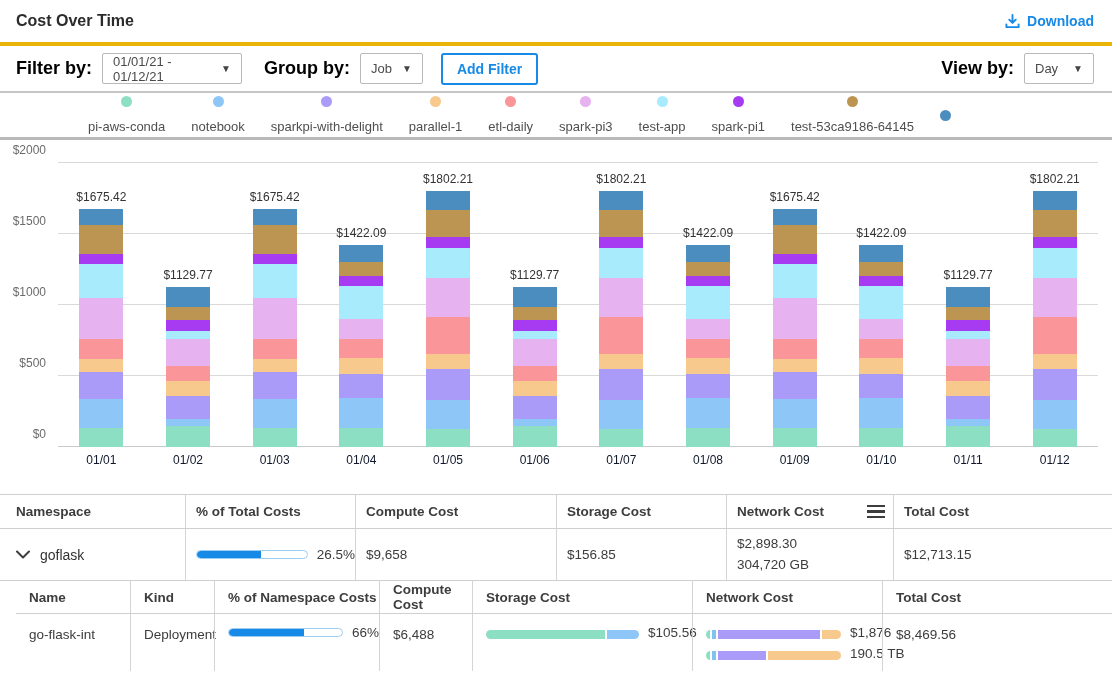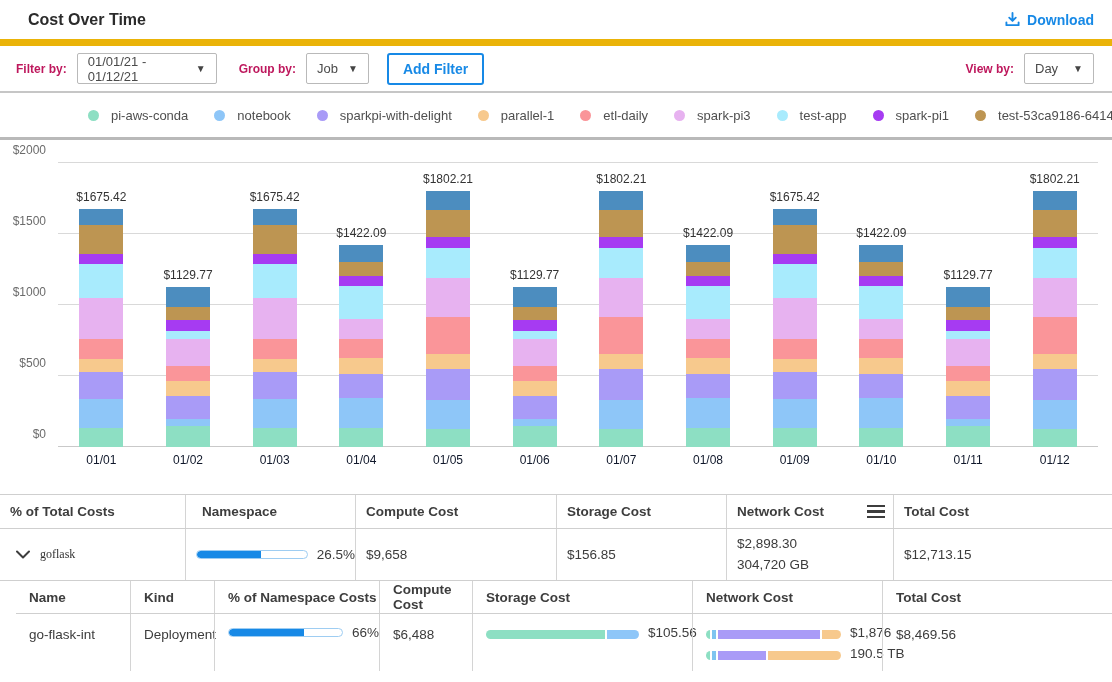--- a/index.html
+++ b/index.html
@@ -1,43 +1,43 @@
 <!DOCTYPE html>
 <html><head>
 <meta charset="utf-8">
 <style>
   * { margin:0; padding:0; box-sizing:border-box; }
   html,body { width:1112px; height:682px; background:#fff; overflow:hidden;
     font-family:"Liberation Sans", sans-serif; color:#3c3c3c; }
 
   
   .hdr { height:46px; display:flex; align-items:center; justify-content:space-between;
-         padding:0 18px 0 28px; border-bottom:7px solid #eab308; }
+         padding:0 18px 0 16px; border-bottom:4px solid #eab308; }
   .hdr-title { font-size:16px; font-weight:700; color:#2b2b2b; }
   .download { display:flex; align-items:center; gap:7px; color:#1789e6; font-weight:700;
               font-size:14px; cursor:pointer; }
 
   
   .filters { height:47px; display:flex; align-items:center; padding:0 18px 0 16px;
              border-bottom:2px solid #c6c6c6; gap:10px; }
-  .lbl { font-size:12px; font-weight:700; color:#be185d; }
+  .lbl { font-size:18px; font-weight:700; color:#000000; }
   .selectbox { display:inline-flex; align-items:center; justify-content:space-between;
                border:1px solid #b9b9b9; border-radius:2px; height:31px; padding:0 10px;
                font-size:13px; color:#4a4a4a; background:#fff; cursor:pointer; gap:10px; }
   .caret { font-size:10px; color:#444; }
   .btn-outline { border:2px solid #1789e6; color:#1789e6; background:#fff; font-weight:700;
                  font-size:14px; border-radius:3px; height:32px; padding:0 14px;
                  margin-left:8px; cursor:pointer; font-family:inherit; }
   .spacer { flex:1; }
 
   
   .legend { height:47px; display:flex; align-items:center; gap:26px;
             padding:0 45px 0 88px; border-bottom:3px solid #b9b9b9; }
   .legend-item { display:flex; align-items:center; gap:12px; font-size:13px; color:#4f4f4f;
-                 cursor:pointer; white-space:nowrap; }
+                 cursor:pointer; white-space:nowrap;flex-direction:column; }
   .legend-dot { width:11px; height:11px; border-radius:50%; flex:none; }
 
   
   .chart { position:relative; padding-top:23px; }
   .plot { position:relative; margin:0 14px 0 58px; height:284px; }
   .gridline { position:absolute; left:0; right:0; height:1px; background:#d9d9d9; }
   .gridline.zero { background:#c9c9c9; }
   .ylab { position:absolute; right:calc(100% + 12px); width:44px; text-align:right;
           font-size:12px; color:#6b6b6b; transform:translateY(-6px); white-space:nowrap; }
   .bars { position:absolute; left:0; right:0; bottom:0; top:-60px; display:flex; }
@@ -54,21 +54,21 @@
   .trow.head { border-top:1px solid #cfcfcf; border-bottom:1px solid #cfcfcf; height:35px; }
   .trow.body { border-bottom:1px solid #cfcfcf; height:52px; }
   .cell { display:flex; align-items:center; padding-left:10px; font-size:13.5px; }
   .trow.head .cell { font-weight:700; color:#3d3d3d; }
   .trow .cell + .cell { border-left:1px solid #d4d4d4; }
   .trow.head .cell { border-left-width:1px; }
   .cell.first { padding-left:16px; }
   .two-line { flex-direction:column; align-items:flex-start; justify-content:center;
               line-height:1.55; }
   .chev { margin-right:10px; cursor:pointer; display:flex; align-items:center; }
-  .ns-name { font-size:12px; color:#333;font-family:Liberation Serif, serif; }
+  .ns-name { font-size:14px; color:#333; }
 
   .progress { height:9px; border:1px solid #9ecdf2; border-radius:5px; background:#fff;
               overflow:hidden; }
   .progress > div { height:100%; border-radius:5px 0 0 5px; }
   .pctlab { margin-left:9px; font-size:13.5px; color:#3c3c3c; }
 
   .burger { margin-left:auto; margin-right:8px; display:flex; flex-direction:column;
             gap:3px; cursor:pointer; }
   .burger span { display:block; width:18px; height:2.5px; background:#3d3d3d; }
 
@@ -348,22 +348,22 @@
       <div class="xlab">01/08</div>
       <div class="xlab">01/09</div>
       <div class="xlab">01/10</div>
       <div class="xlab">01/11</div>
       <div class="xlab">01/12</div>
     </div>
 </div>
 
 <div class="tbl">
   <div class="trow head">
+    <div class="cell first">Namespace</div>
     <div class="cell">% of Total Costs</div>
-    <div class="cell first">Namespace</div>
     <div class="cell">Compute Cost</div>
     <div class="cell">Storage Cost</div>
     <div class="cell">
       <span>Network  Cost</span>
       <span class="burger">
           <span></span>
           <span></span>
           <span></span>
         </span>
     </div>

